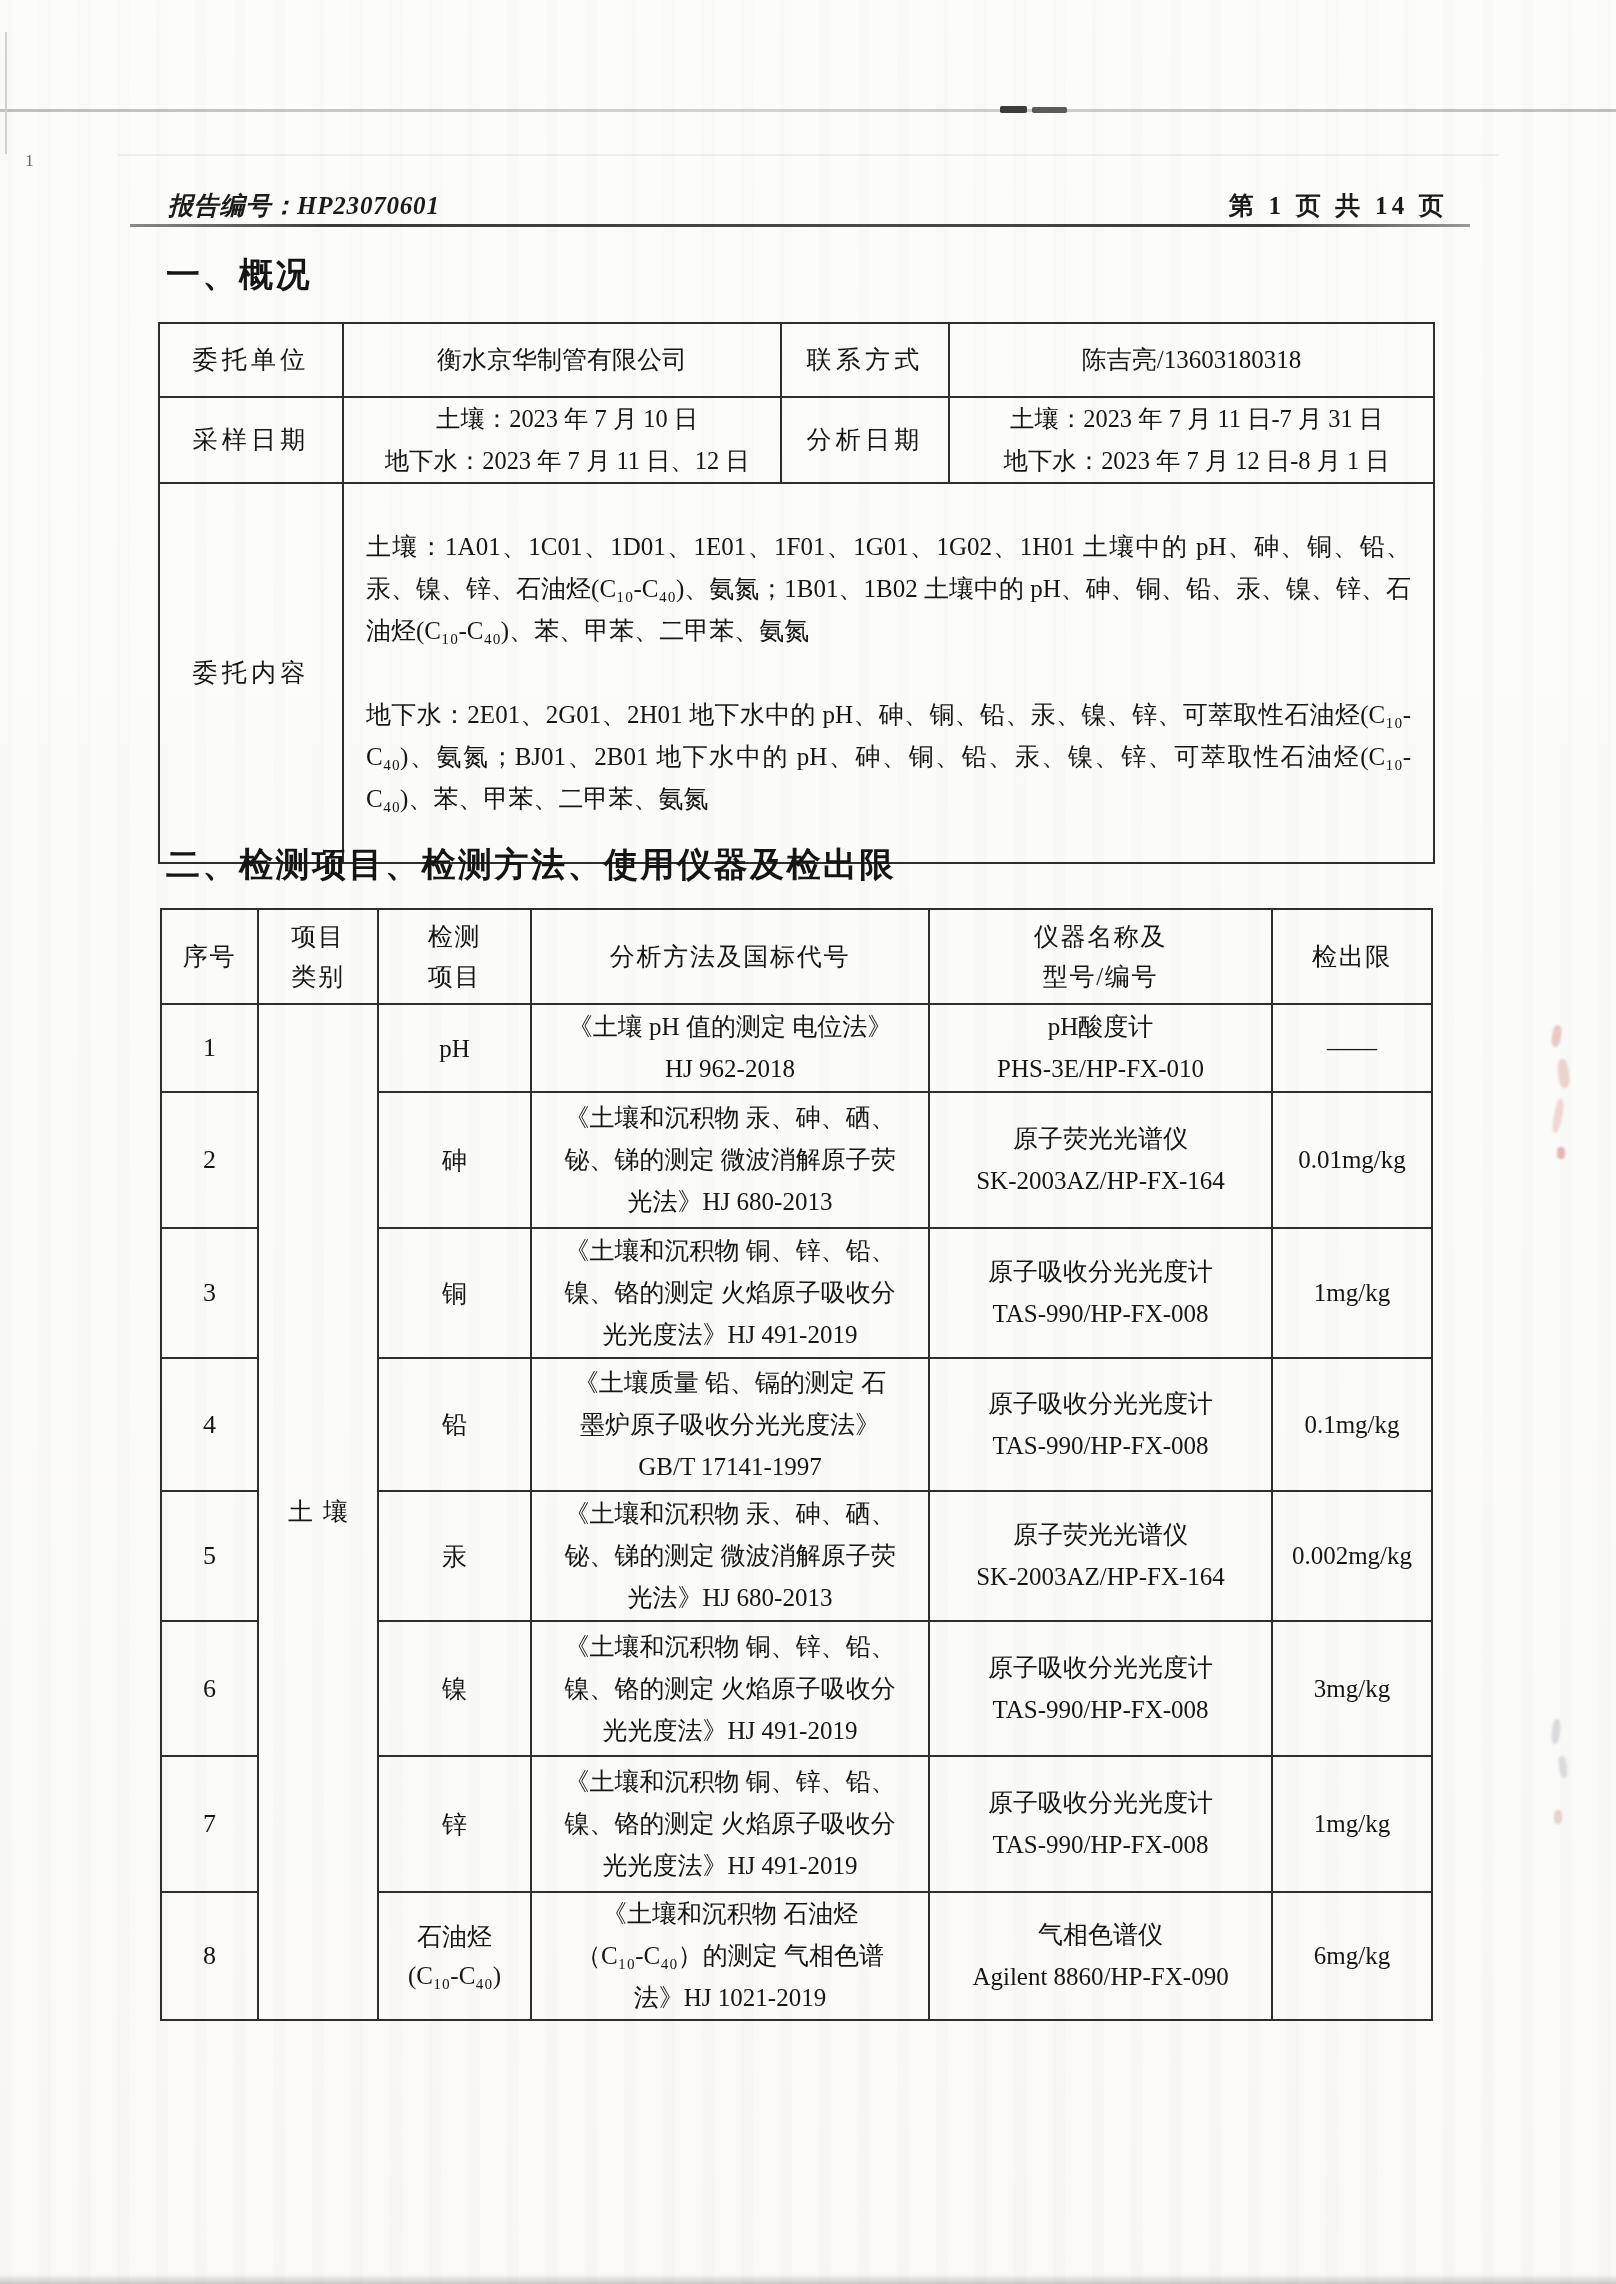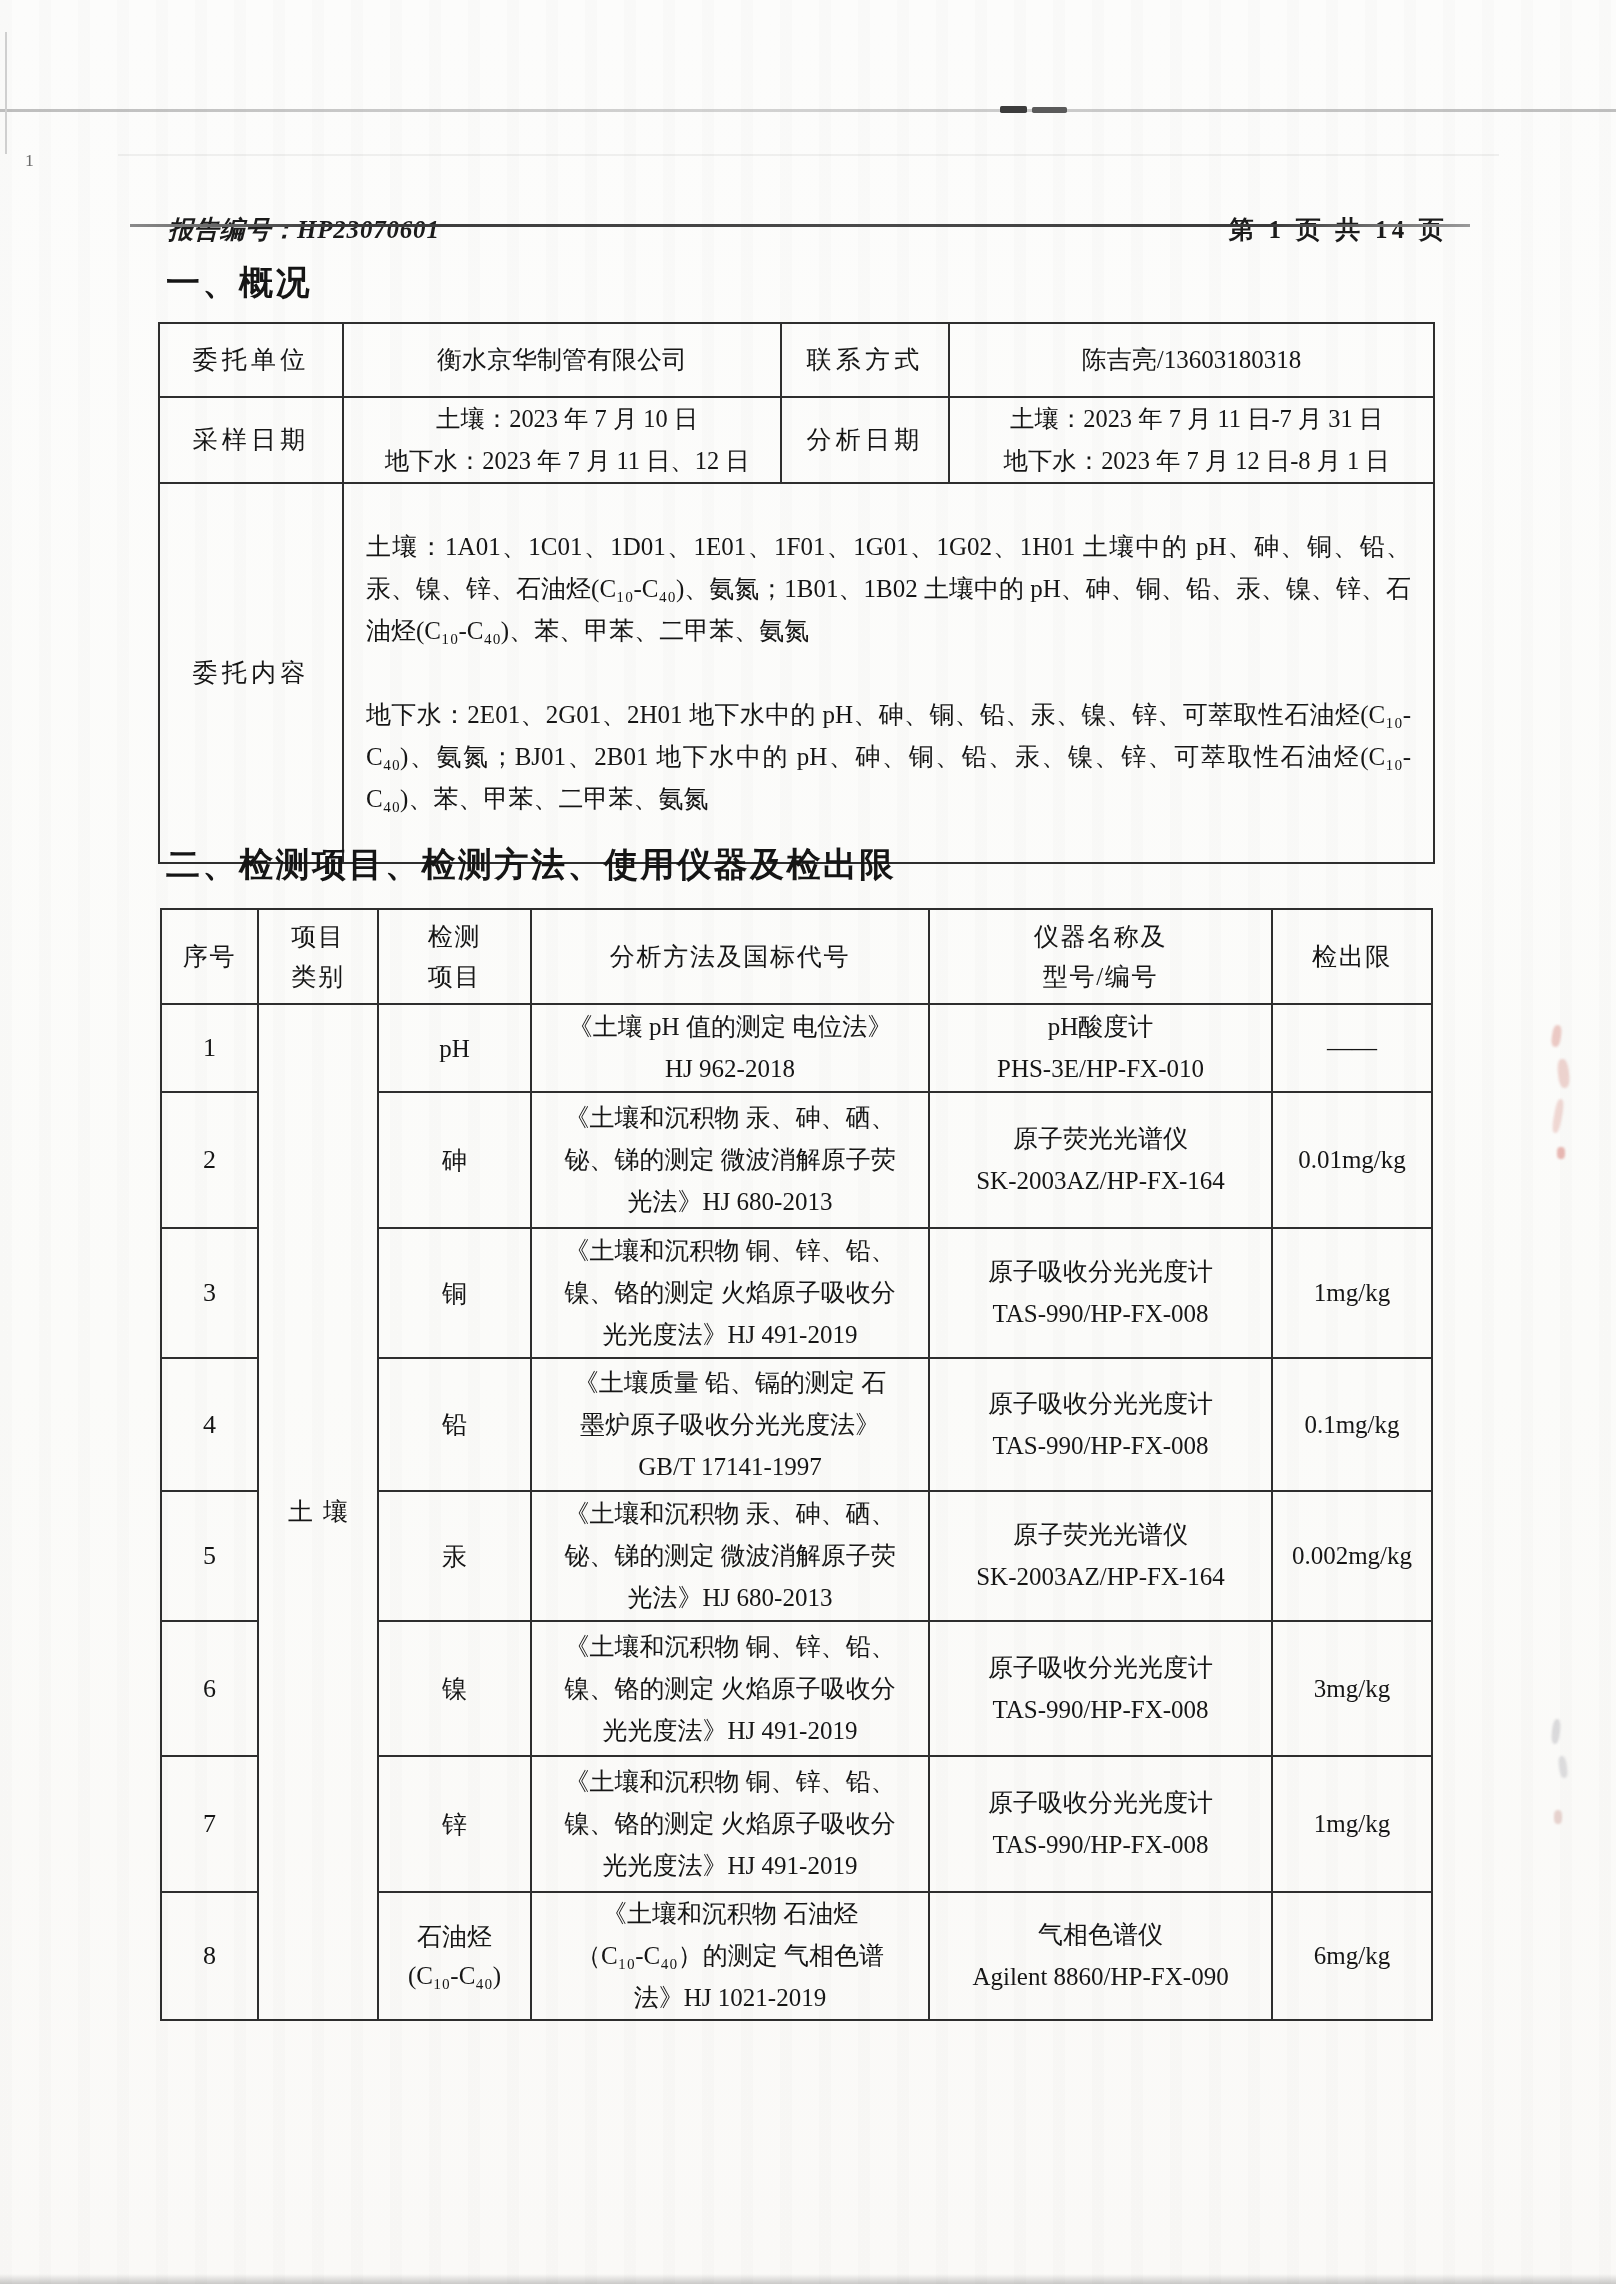--- a/index.html
+++ b/index.html
@@ -26,28 +26,28 @@
   .b3{ top:1099px; left:1554px; width:7.6px;  height:34px; transform:rotate(10deg); background:rgba(198,86,74,0.22);}
   .b4{ top:1147px; left:1557px; width:8.4px; height:11.8px; background:rgba(198,60,50,0.35);}
   .b5{ top:1719px; left:1552px; width:8.4px; height:25px; transform:rotate(6deg);  background:rgba(120,120,130,0.25);}
   .b6{ top:1756px; left:1559px; width:7.6px;  height:22px; transform:rotate(-8deg); background:rgba(120,120,130,0.22);}
   .b7{ top:1810px; left:1554px; width:8.4px; height:13.5px; background:rgba(170,90,80,0.25);}
   .art-bottomband{ position:absolute; bottom:0; left:0; width:100%; height:10px;
     background:linear-gradient(180deg, rgba(0,0,0,0) 0%, rgba(60,60,60,0.25) 100%); }
   
   .doc-header{ position:absolute; top:189px; left:168px; width:1280px;
     display:flex; justify-content:space-between; align-items:baseline; font-size:25px; }
-  .report-no{ font-style:italic; font-weight:bold; letter-spacing:0.8px;margin-top:24px; }
+  .report-no{ font-style:italic; font-weight:bold; letter-spacing:0.8px; }
   .page-ind{ letter-spacing:4.2px; font-weight:bold; }
   .head-rule{ position:absolute; top:224px; left:130px; width:1340px; height:3.4px;
     background:linear-gradient(90deg,#8a8a8a,#3a3a3a 15%,#4a4a4a 55%,#3a3a3a 85%,#9a9a9a); }
   
   .sec-title{ position:absolute; left:166px; font-family:"Liberation Sans","DejaVu Sans",sans-serif;
     font-weight:bold; font-size:34px; letter-spacing:2.5px; color:#151515; }
-  #sec1-title{ top:260px; }
+  #sec1-title{ top:252px; }
   #sec2-title{ top:842px; }
   
   table{ border-collapse:collapse; table-layout:fixed; position:absolute; background:transparent; }
   td,th{ border:2.1px solid #2e2e2e; vertical-align:middle; text-align:center;
     font-size:25px; line-height:42px; white-space:pre-line; font-weight:normal;
     padding:0 6.7px; color:#161616; }
   #table1{ left:158px; top:322px; width:1275px; border:2.9px solid #262626; }
   #table2{ left:160px; top:908px; width:1271px; border:2.9px solid #262626; }
   .lbl{ letter-spacing:4.2px; }
   .cell-left{ text-align:center; padding-left:17px; font-size:24.4px; }

